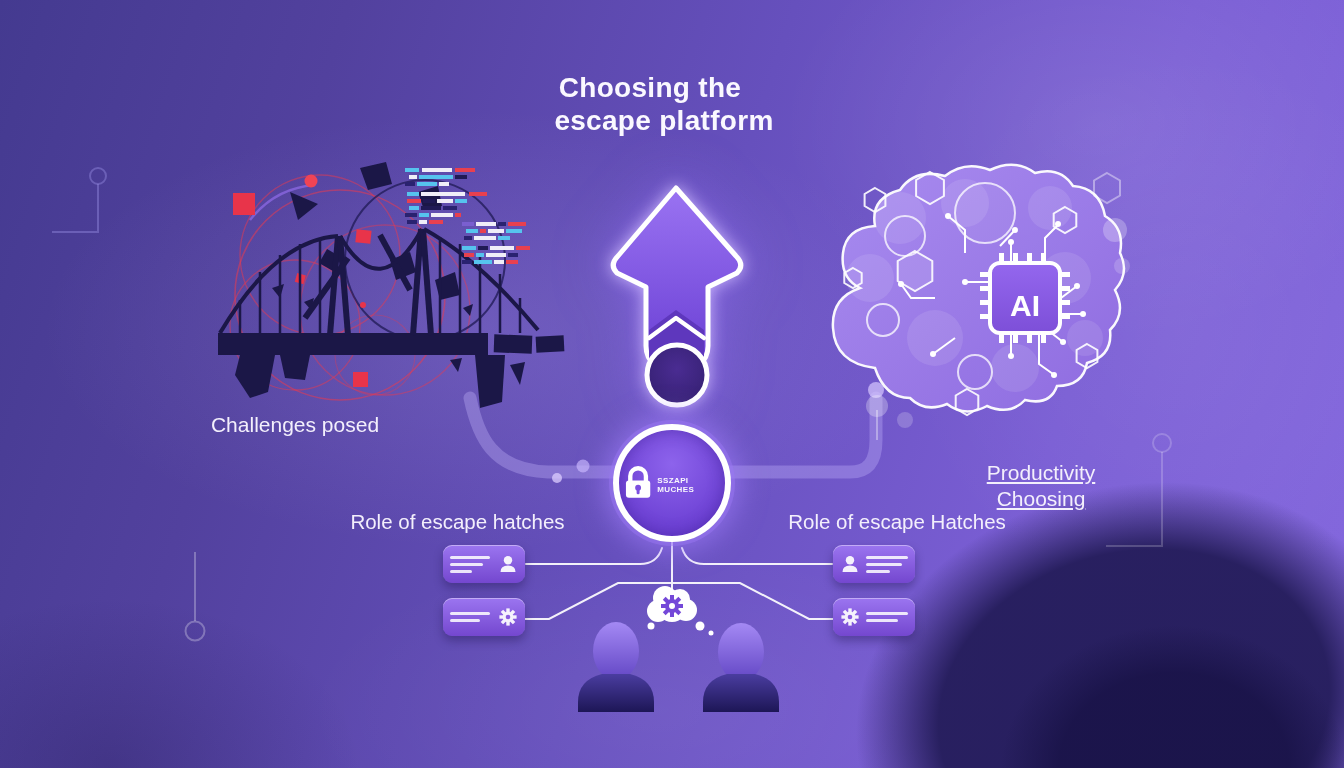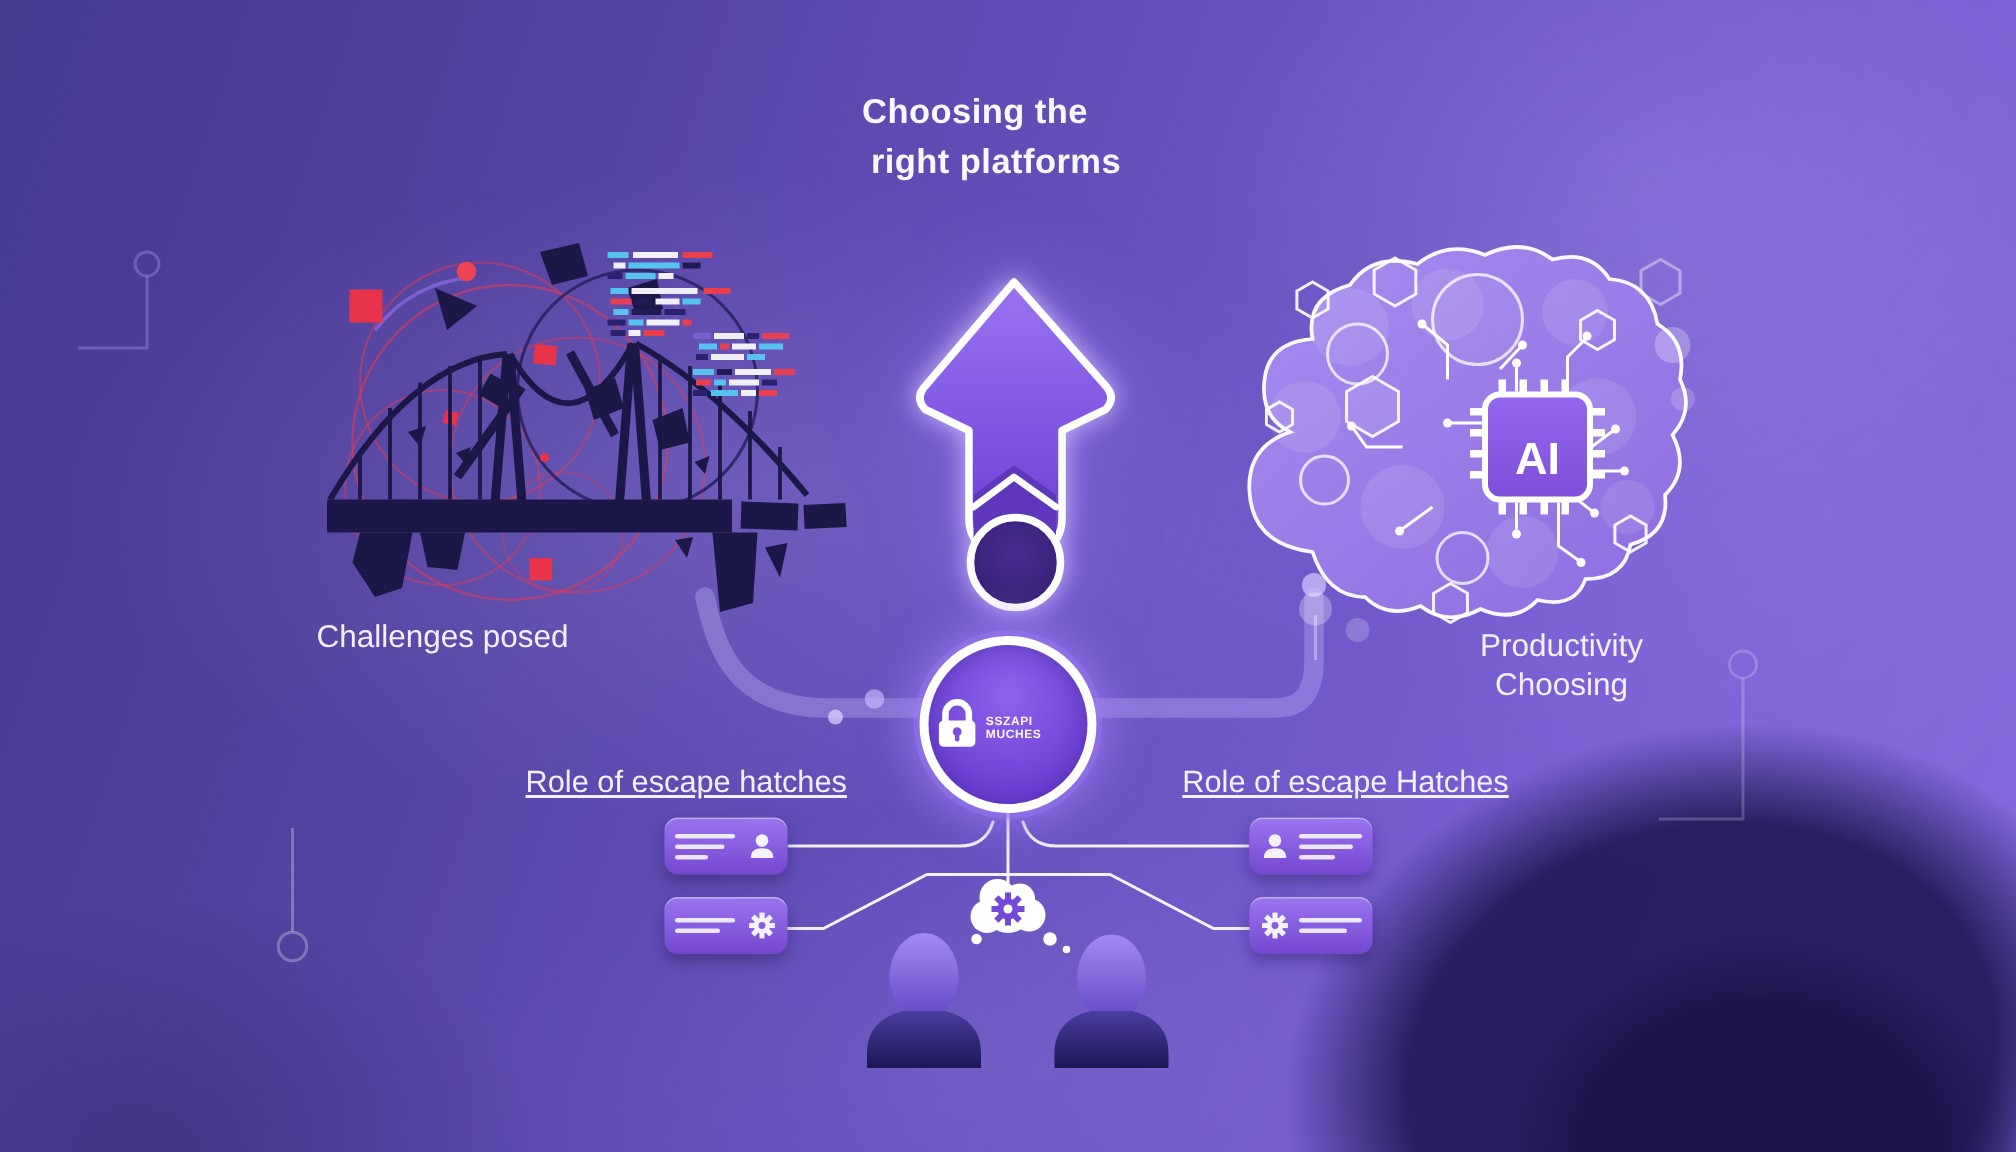--- a/index.html
+++ b/index.html
@@ -29,25 +29,25 @@
     box-shadow:0 0 0 4px rgba(155,120,245,.45),0 0 26px 10px rgba(160,125,250,.6),inset 0 0 16px rgba(60,30,140,.45);
     display:flex;flex-direction:row;align-items:center;justify-content:center;z-index:30;}
   .lock-caption{margin-top:4px;font-size:8px;letter-spacing:.4px;color:#ffffff;opacity:.95;font-weight:700;}
   .card{position:absolute;width:82px;height:38px;border-radius:9px;box-sizing:border-box;
     background:linear-gradient(180deg,#9b75f0 0%,#7447cf 100%);
     box-shadow:0 5px 10px rgba(25,15,70,.35),inset 0 1px 0 rgba(255,255,255,.4);
     display:flex;align-items:center;gap:6px;padding:0 7px;z-index:25;}
   .card .lines{flex:1;display:flex;flex-direction:column;gap:4px;}
   .card .ln{height:3px;border-radius:2px;background:rgba(255,255,255,.85);}
   .txt{position:absolute;color:#f3effc;text-align:center;z-index:40;}
-  .title{left:480px;top:58px;width:340px;font-size:23px;font-weight:700;color:#faf8ff;
+  .title{left:480px;top:71px;width:340px;font-size:28px;font-weight:700;color:#faf8ff;
     letter-spacing:.3px;line-height:33px;}
   .title .l2{transform:translateX(14px);display:block;}
   .side-label{font-size:21px;line-height:26px;font-weight:500;}
-  .role-label{font-size:20.5px;font-weight:500;text-decoration:underline;}
+  .role-label{font-size:20.5px;font-weight:500;}
 </style>
 </head>
 <body>
 
 <div class="stage">
 
   <div class="blob blob-light"></div>
   <div class="blob blob-topright"></div>
   <div class="blob blob-right"></div>
   <div class="blob blob-bottom"></div>
@@ -445,25 +445,25 @@
           <rect x="-2" y="-11" width="4" height="5" transform="rotate(270)"></rect>
             <rect x="-2" y="-11" width="4" height="5" transform="rotate(315)"></rect>
         </g>
         <circle r="3" fill="#ffffff"></circle>
       </g>
     </g>
   </svg>
 
   <div class="txt title">
     <span>Choosing the</span>
-    <span class="l2">right platforms</span>
+    <span class="l2">escape platform</span>
   </div>
   <div class="txt side-label" style="left:155px;top:412px;width:280px;">
     <div>Challenges posed</div>
   </div>
-  <div class="txt side-label" style="left:906px;top:418px;width:270px;">
+  <div class="txt side-label" style="left:906px;top:460px;width:270px;text-decoration:underline;">
     <div>Productivity</div>
     <div>Choosing</div>
   </div>
   <div class="txt role-label" style="left:320px;top:510px;width:275px;">Role of escape hatches</div>
   <div class="txt role-label" style="left:762px;top:510px;width:270px;">Role of escape Hatches</div>
 
 </div>
 
 </body></html>

